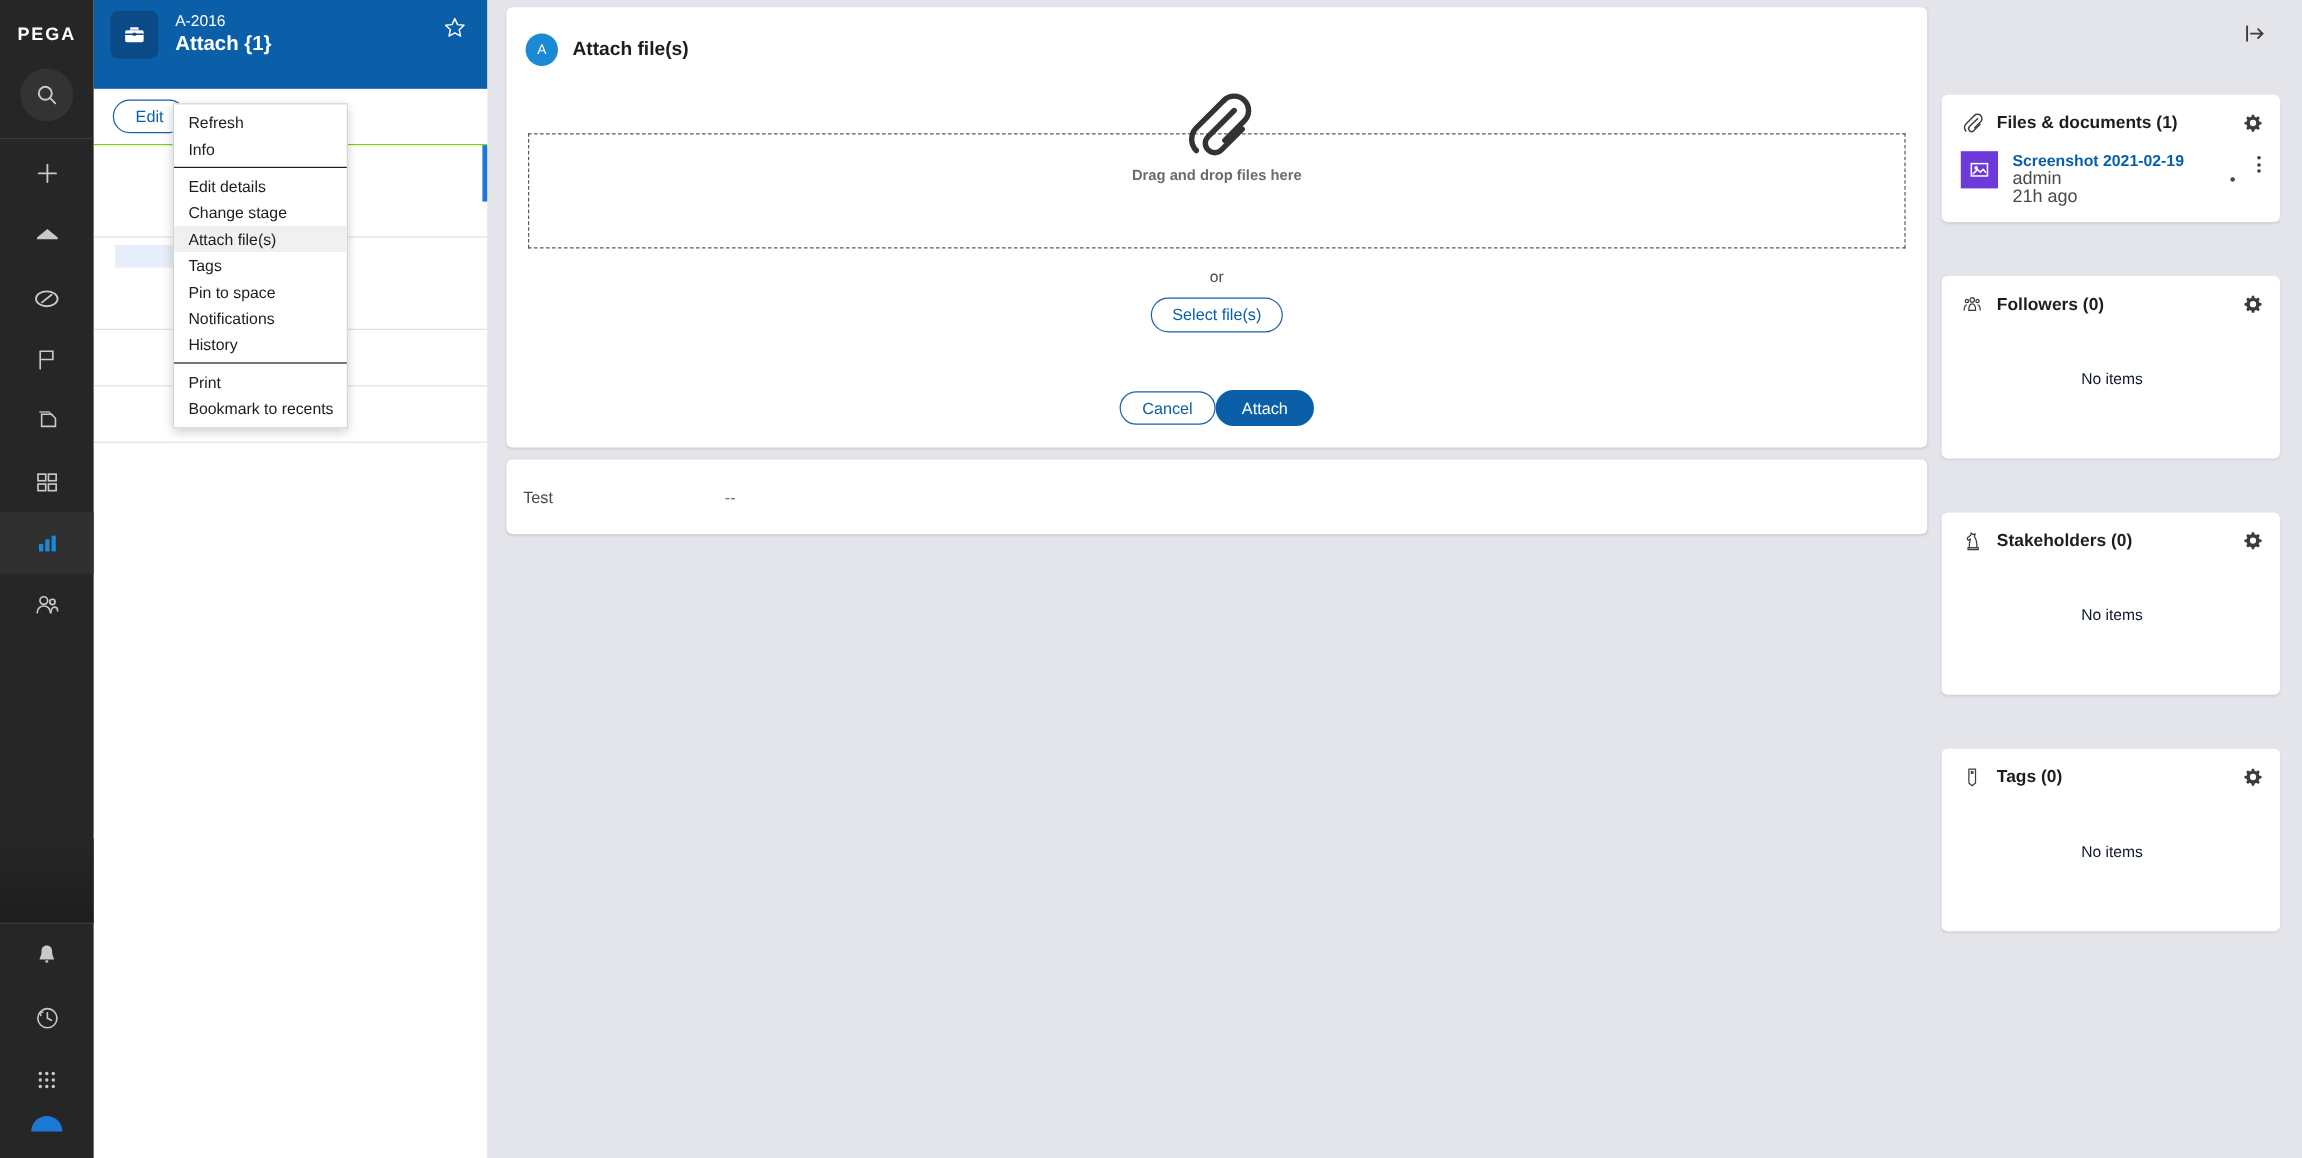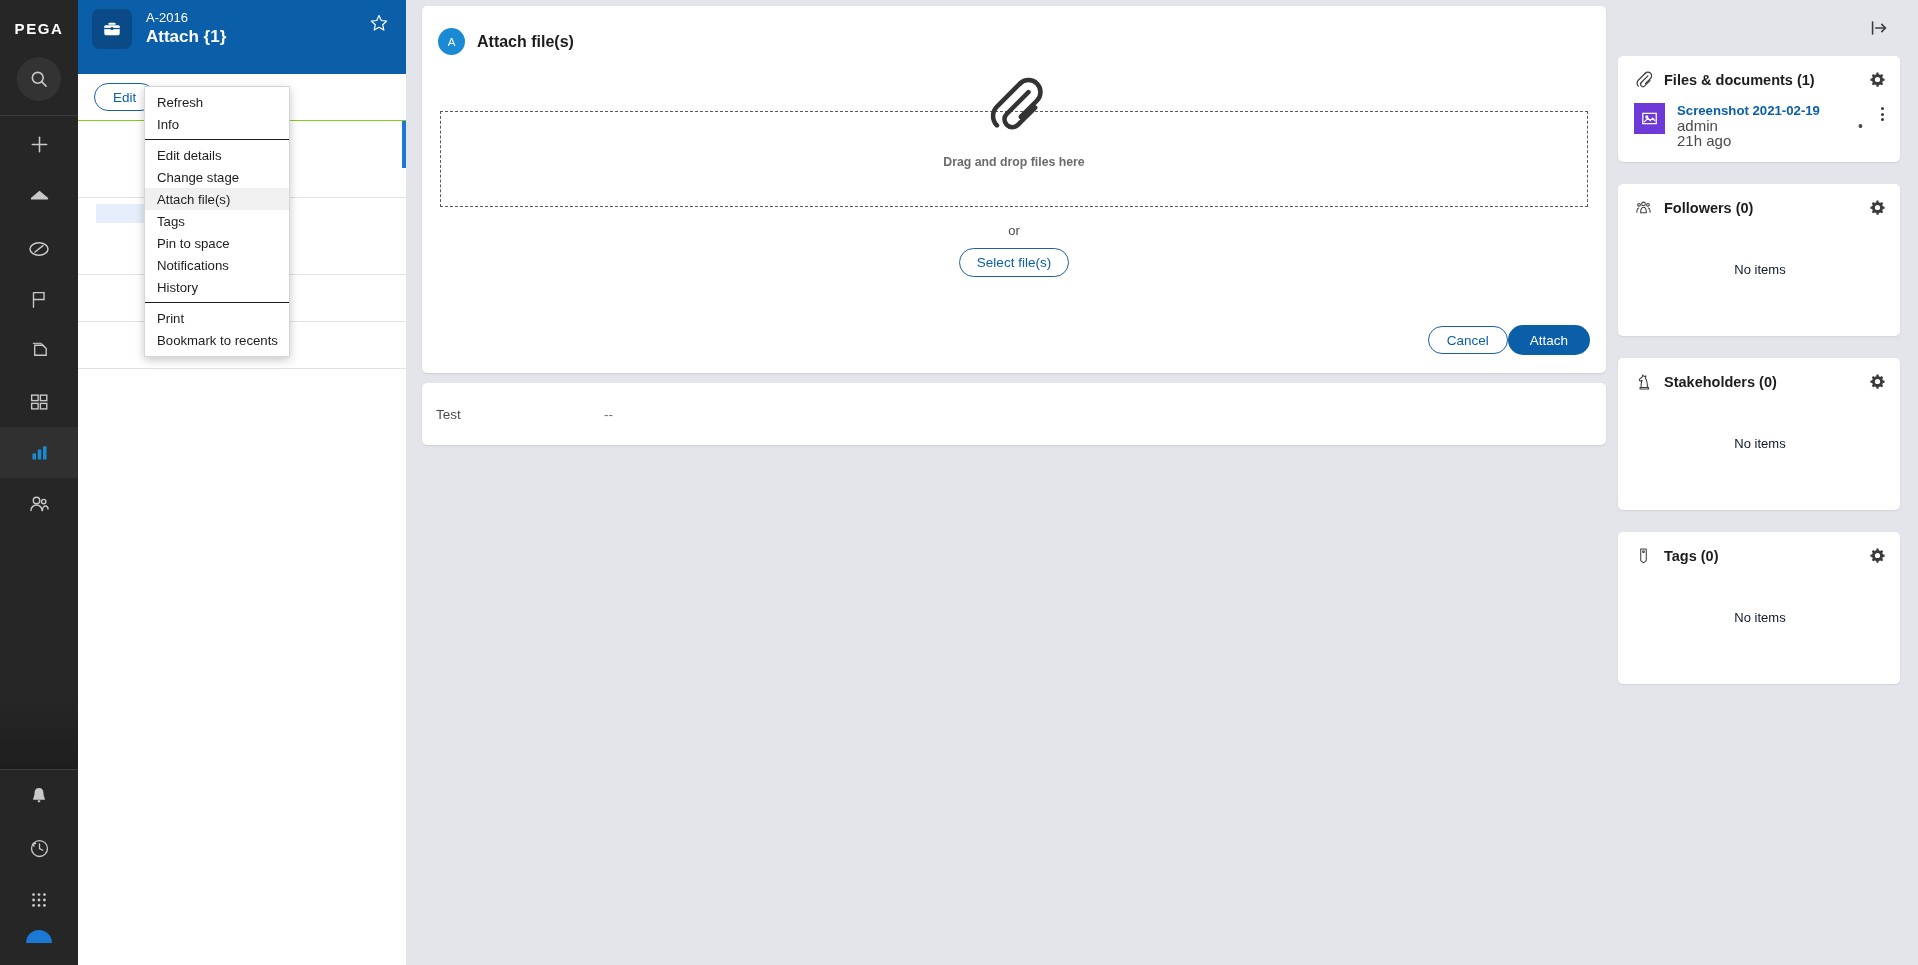--- a/index.html
+++ b/index.html
@@ -141,49 +141,49 @@
     margin: 56px 2px 0 2px; height: 96px;
     border: 1px dashed #5a5a5a;
     position: relative;
   }
   .dz-inner {
     position: absolute; left: 0; right: 0; top: -39px;
     display: flex; flex-direction: column; align-items: center;
   }
   .dz-caption {
     font-size: 12.3px; font-weight: bold; color: #6b6b6b;
-    margin-top: 20px;
+    margin-top: 4px;
   }
   .dz-or { text-align: center; font-size: 13px; color: #4a4a4a; margin-top: 16px; }
   .dz-selectwrap { display: flex; justify-content: center; margin-top: 10px; }
   .btn-select {
     border: 1px solid #1b5faa; color: #0b5fa8; background: #ffffff;
     border-radius: 17px; height: 29px; padding: 0 17px;
     font-size: 13.5px; font-family: inherit; cursor: pointer;
   }
   .attach-footer {
-    display: flex; align-items: center; justify-content: flex-end;
+    display: flex; align-items: center; justify-content: center;
     margin-top: 48px;
   }
   .btn-primary {
     background: #0b5fa8; color: #ffffff; border: none;
     border-radius: 17px; height: 30px; padding: 0 22px;
     font-size: 13.5px; font-family: inherit; cursor: pointer;
   }
   .detail-card {
     margin-top: 10px; height: 62px; display: flex; align-items: center;
     padding: 0 0 0 14px; font-size: 13.5px; color: #4a4a4a;
   }
   .detail-key { width: 168px; }
   .detail-val { color: #6b6b6b; }
 
   
   .util {
     width: 300px; flex: 0 0 300px; padding: 0 18px 0 0;
-    display: flex; flex-direction: column;
+    display: flex; flex-direction: column; gap: 23px;
   }
   .util-topbar { height: 56px; display: flex; align-items: center; justify-content: flex-end; padding-right: 10px;}
   .util-card {
     background: #ffffff; border-radius: 5px; margin-bottom: 22px;
     box-shadow: 0 1px 2px rgba(0,0,0,0.08);
     padding: 14px 14px 14px 16px;
   }
   .util-head { display: flex; align-items: center; gap: 11px; }
   .util-title { font-size: 14.5px; font-weight: bold; color: #1d1d1d; flex: 1 1 auto; }
   .util-empty { text-align: center; font-size: 13px; color: #0f172a; }

